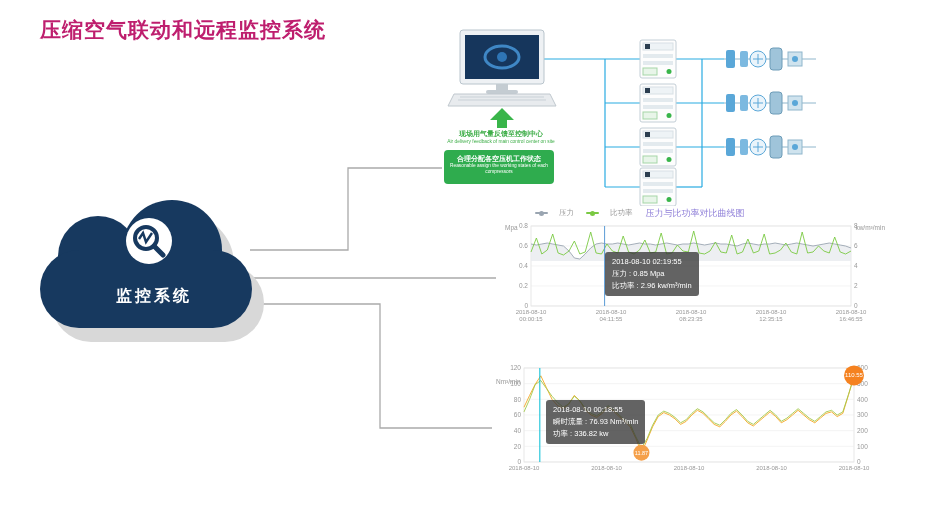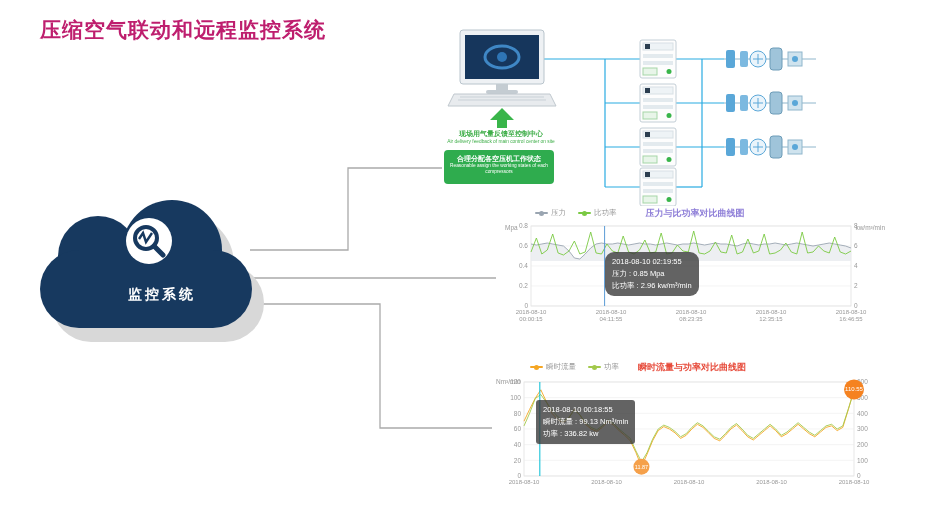--- a/index.html
+++ b/index.html
@@ -18,40 +18,40 @@
   #cloud{left:40px;top:198px;width:224px;height:148px;}
   .cloud-grp{position:absolute;left:0;top:0;width:100%;height:100%;}
   .cloud-grp.shadow{left:12px;top:14px;}
   .cloud-grp .c{position:absolute;}
   .cloud-grp .puffA{left:18px;top:18px;width:80px;height:80px;border-radius:50%;}
   .cloud-grp .puffB{left:82px;top:2px;width:100px;height:100px;border-radius:50%;}
   .cloud-grp .body{left:0;top:52px;width:212px;height:78px;border-radius:40px;}
   .cloud-grp.shadow .c{background:#d8d8d8;}
   .cloud-grp.main .c{background:#17395f;}
   #cloud-icon{left:86px;top:20px;width:46px;height:46px;border-radius:50%;background:#fff;z-index:2;}
-  #cloud-label{left:16px;top:88px;width:212px;text-align:center;color:#fff;font-size:14px;font-weight:bold;letter-spacing:3px;z-index:2;}
+  #cloud-label{left:8px;top:88px;width:212px;text-align:center;color:#fff;font-size:16px;font-weight:bold;letter-spacing:3px;z-index:2;}
 
   
   #diagram{left:440px;top:26px;}
   .dg-text{position:absolute;text-align:center;color:#3fae49;line-height:1.25;}
   #dg-feedback{left:442px;top:130px;width:118px;}
   #dg-feedback .cn{font-size:7px;font-weight:bold;display:block;}
   #dg-feedback .en{font-size:4.8px;display:block;}
   #dg-assign{position:absolute;left:444px;top:150px;width:110px;height:34px;background:#2fac4e;border-radius:4px;color:#fff;text-align:center;padding-top:4px;line-height:1.3;}
   #dg-assign .cn{font-size:7px;font-weight:bold;display:block;}
   #dg-assign .en{font-size:4.8px;display:block;padding:0 5px;}
 
   
   .chart-panel{position:absolute;background:#fff;}
   .chart-head{position:relative;height:14px;}
   .legend{position:absolute;left:38px;top:2px;font-size:7.5px;color:#999;display:flex;gap:12px;z-index:2;}
-  .lg-item{display:flex;align-items:center;gap:3px;}
+  .lg-item{display:flex;align-items:center;gap:11px;}
   .lg-mark{display:inline-block;width:13px;height:2px;border-radius:1px;position:relative;background:#bbb;}
   .lg-dot{position:absolute;left:4px;top:-1.5px;width:5px;height:5px;border-radius:50%;background:inherit;}
-  .chart-title{position:absolute;left:8px;right:0;top:1px;text-align:center;font-size:9px;font-weight:bold;color:#8f7fd8;}
+  .chart-title{position:absolute;left:8px;right:0;top:1px;text-align:center;font-size:9px;font-weight:normal;color:#8f7fd8;}
   .unit{position:absolute;font-size:6.5px;color:#999;z-index:2;}
   .tooltip{position:absolute;background:rgba(55,55,55,0.78);color:#fff;font-size:7.5px;line-height:1.6;padding:4px 7px;border-radius:3px;white-space:nowrap;z-index:3;}
 </style>
 </head>
 <body>
 
 <div id="stage">
 
   <svg id="connectors" class="abs" width="945" height="529">
     <g fill="none" stroke="#aaaaaa" stroke-width="1.3">
@@ -245,45 +245,28 @@
         <text x="194" y="101" text-anchor="middle" font-size="6" fill="#999">08:23:35</text>
         <text x="274" y="94" text-anchor="middle" font-size="6" fill="#999">2018-08-10</text>
         <text x="274" y="101" text-anchor="middle" font-size="6" fill="#999">12:35:15</text>
         <text x="354" y="94" text-anchor="middle" font-size="6" fill="#999">2018-08-10</text>
         <text x="354" y="101" text-anchor="middle" font-size="6" fill="#999">16:46:55</text>
         <polygon points="34.0,24.0 39.4,25.0 44.8,24.0 50.3,23.0 55.7,24.0 61.1,25.0 66.5,26.0 72.0,31.0 77.4,38.0 82.8,39.0 88.2,34.0 93.7,28.0 99.1,24.0 104.5,23.0 109.9,24.0 115.4,24.0 120.8,23.0 126.2,24.0 131.6,25.0 137.1,24.0 142.5,23.0 147.9,24.0 153.3,24.0 158.7,25.0 164.2,24.0 169.6,23.0 175.0,24.0 180.4,25.0 185.9,24.0 191.3,24.0 196.7,23.0 202.1,24.0 207.6,25.0 213.0,24.0 218.4,23.0 223.8,24.0 229.3,24.0 234.7,25.0 240.1,26.0 245.5,24.0 250.9,23.0 256.4,24.0 261.8,25.0 267.2,24.0 272.6,24.0 278.1,23.0 283.5,24.0 288.9,25.0 294.3,24.0 299.8,23.0 305.2,24.0 310.6,25.0 316.0,26.0 321.5,25.0 326.9,24.0 332.3,23.0 337.7,24.0 343.2,25.0 348.6,26.0 354.0,28.0 354,41.0 34,41.0" fill="#e9ebef" opacity="0.8"></polygon>
         <polyline points="34.0,24.0 39.4,25.0 44.8,24.0 50.3,23.0 55.7,24.0 61.1,25.0 66.5,26.0 72.0,31.0 77.4,38.0 82.8,39.0 88.2,34.0 93.7,28.0 99.1,24.0 104.5,23.0 109.9,24.0 115.4,24.0 120.8,23.0 126.2,24.0 131.6,25.0 137.1,24.0 142.5,23.0 147.9,24.0 153.3,24.0 158.7,25.0 164.2,24.0 169.6,23.0 175.0,24.0 180.4,25.0 185.9,24.0 191.3,24.0 196.7,23.0 202.1,24.0 207.6,25.0 213.0,24.0 218.4,23.0 223.8,24.0 229.3,24.0 234.7,25.0 240.1,26.0 245.5,24.0 250.9,23.0 256.4,24.0 261.8,25.0 267.2,24.0 272.6,24.0 278.1,23.0 283.5,24.0 288.9,25.0 294.3,24.0 299.8,23.0 305.2,24.0 310.6,25.0 316.0,26.0 321.5,25.0 326.9,24.0 332.3,23.0 337.7,24.0 343.2,25.0 348.6,26.0 354.0,28.0" fill="none" stroke="#9aa5b1" stroke-width="0.9"></polyline>
         <polyline points="34.0,32.0 39.4,18.0 44.8,34.0 50.3,30.0 55.7,14.0 61.1,33.0 66.5,35.0 72.0,31.0 77.4,21.0 82.8,34.0 88.2,32.0 93.7,12.0 99.1,33.0 104.5,34.0 109.9,24.0 115.4,31.0 120.8,33.0 126.2,16.0 131.6,32.0 137.1,34.0 142.5,30.0 147.9,20.0 153.3,33.0 158.7,32.0 164.2,13.0 169.6,34.0 175.0,33.0 180.4,25.0 185.9,31.0 191.3,32.0 196.7,11.0 202.1,33.0 207.6,34.0 213.0,31.0 218.4,22.0 223.8,32.0 229.3,33.0 234.7,15.0 240.1,34.0 245.5,32.0 250.9,19.0 256.4,33.0 261.8,31.0 267.2,14.0 272.6,34.0 278.1,33.0 283.5,30.0 288.9,23.0 294.3,32.0 299.8,34.0 305.2,12.0 310.6,33.0 316.0,32.0 321.5,26.0 326.9,31.0 332.3,33.0 337.7,17.0 343.2,32.0 348.6,34.0 354.0,31.0" fill="none" stroke="#7ac943" stroke-width="0.9"></polyline>
         <line x1="107.60000000000001" y1="6" x2="107.60000000000001" y2="86" stroke="#5b9bd5" stroke-width="1"></line>
       </svg>
-    <div class="tooltip" style="left:108px;top:46px;border-radius:9px;">
+    <div class="tooltip" style="left:108px;top:46px;">
       <div>2018-08-10 02:19:55</div>
       <div>压力 : 0.85 Mpa</div>
       <div>比功率 : 2.96 kw/m³/min</div>
     </div>
   </div>
 
   <div class="chart-panel" id="chart2" style="left:492px;top:360px;width:392px;height:138px;">
-    <div class="chart-head">
-      <div class="legend">
-        <span class="lg-item">
-          <span class="lg-mark" style="background: rgb(245, 166, 35);">
-              <span class="lg-dot"></span>
-            </span>
-          <span>瞬时流量</span>
-        </span>
-        <span class="lg-item">
-          <span class="lg-mark" style="background: rgb(163, 201, 76);">
-              <span class="lg-dot"></span>
-            </span>
-          <span>功率</span>
-        </span>
-      </div>
-      <div class="chart-title" style="color: rgb(231, 76, 60);">瞬时流量与功率对比曲线图</div>
-    </div>
     <div class="unit" style="left:4px;top:18px;">Nm³/min</div>
     <svg id="plot2" width="392" height="114">
         <rect x="32" y="8" width="330" height="94" fill="#fff" stroke="#dddddd" stroke-width="0.7"></rect>
         <line x1="32" y1="102" x2="362" y2="102" stroke="#ededed" stroke-width="0.6"></line>
         <text x="29" y="104.4" text-anchor="end" font-size="6.5" fill="#999">0</text>
         <line x1="32" y1="86.33333333333333" x2="362" y2="86.33333333333333" stroke="#ededed" stroke-width="0.6"></line>
         <text x="29" y="88.73333333333333" text-anchor="end" font-size="6.5" fill="#999">20</text>
         <line x1="32" y1="70.66666666666667" x2="362" y2="70.66666666666667" stroke="#ededed" stroke-width="0.6"></line>
         <text x="29" y="73.06666666666668" text-anchor="end" font-size="6.5" fill="#999">40</text>
         <line x1="32" y1="55" x2="362" y2="55" stroke="#ededed" stroke-width="0.6"></line>
@@ -307,20 +290,20 @@
         <text x="279.5" y="110" text-anchor="middle" font-size="6" fill="#999">2018-08-10</text>
         <text x="362" y="110" text-anchor="middle" font-size="6" fill="#999">2018-08-10</text>
         <polyline points="32.0,47.2 37.6,35.4 43.2,24.3 48.8,15.8 54.4,27.6 60.0,39.3 65.6,45.6 71.2,48.7 76.7,44.0 82.3,35.4 87.9,40.9 93.5,50.3 99.1,55.0 104.7,57.4 110.3,53.4 115.9,47.2 121.5,51.1 127.1,56.6 132.7,61.3 138.3,66.8 143.9,78.5 149.5,92.7 155.1,80.1 160.6,66.8 166.2,56.6 171.8,52.6 177.4,55.0 183.0,58.9 188.6,64.4 194.2,61.3 199.8,55.0 205.4,50.3 211.0,53.4 216.6,58.9 222.2,64.4 227.8,66.8 233.4,61.3 238.9,55.0 244.5,51.1 250.1,56.6 255.7,62.8 261.3,66.0 266.9,61.3 272.5,56.6 278.1,51.9 283.7,56.6 289.3,62.8 294.9,59.7 300.5,55.0 306.1,50.3 311.7,55.0 317.3,59.7 322.8,62.8 328.4,58.1 334.0,53.4 339.6,51.9 345.2,56.6 350.8,53.4 356.4,35.4 362.0,15.4" fill="none" stroke="#f5a623" stroke-width="0.9"></polyline>
         <polyline points="32.0,51.9 37.6,39.3 43.2,24.6 48.8,20.5 54.4,28.4 60.0,36.2 65.6,42.5 71.2,47.2 76.7,44.0 82.3,36.2 87.9,40.9 93.5,48.7 99.1,53.4 104.7,55.8 110.3,51.9 115.9,45.6 121.5,49.5 127.1,55.0 132.7,59.7 138.3,64.4 143.9,76.9 149.5,87.9 155.1,78.5 160.6,65.2 166.2,55.0 171.8,51.1 177.4,53.4 183.0,57.4 188.6,62.8 194.2,59.7 199.8,53.4 205.4,48.7 211.0,51.9 216.6,57.4 222.2,62.8 227.8,65.2 233.4,59.7 238.9,53.4 244.5,49.5 250.1,55.0 255.7,61.3 261.3,64.4 266.9,59.7 272.5,55.0 278.1,50.3 283.7,55.0 289.3,61.3 294.9,58.1 300.5,53.4 306.1,48.7 311.7,53.4 317.3,58.1 322.8,61.3 328.4,56.6 334.0,51.9 339.6,50.3 345.2,55.0 350.8,51.9 356.4,34.6 362.0,17.4" fill="none" stroke="#a3c94c" stroke-width="0.9"></polyline>
         <line x1="47.84" y1="8" x2="47.84" y2="102" stroke="#00bcd4" stroke-width="1"></line>
         <circle cx="149.45762711864407" cy="92.70183333333333" r="8" fill="#f5a04a"></circle>
         <text x="149.45762711864407" y="94.70183333333333" text-anchor="middle" font-size="5.5" fill="#fff">11.87</text>
         <circle cx="362" cy="15.402500000000003" r="10" fill="#f58220"></circle>
         <text x="362" y="17.402500000000003" text-anchor="middle" font-size="6" fill="#fff">110.55</text>
       </svg>
-    <div class="tooltip" style="left:44px;top:40px;">
+    <div class="tooltip" style="left:54px;top:40px;">
       <div>2018-08-10 00:18:55</div>
-      <div>瞬时流量 : 99.13 Nm³/min</div>
+      <div>瞬时流量 : 76.93 Nm³/min</div>
       <div>功率 : 336.82 kw</div>
     </div>
   </div>
 
 </div>
 
 </body></html>

